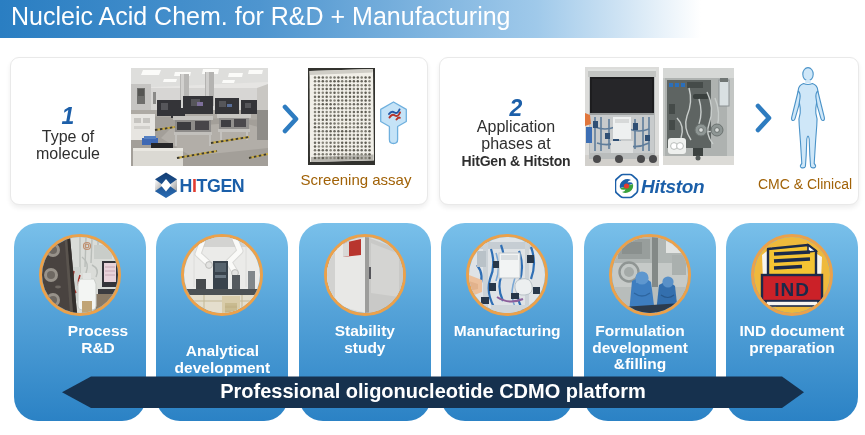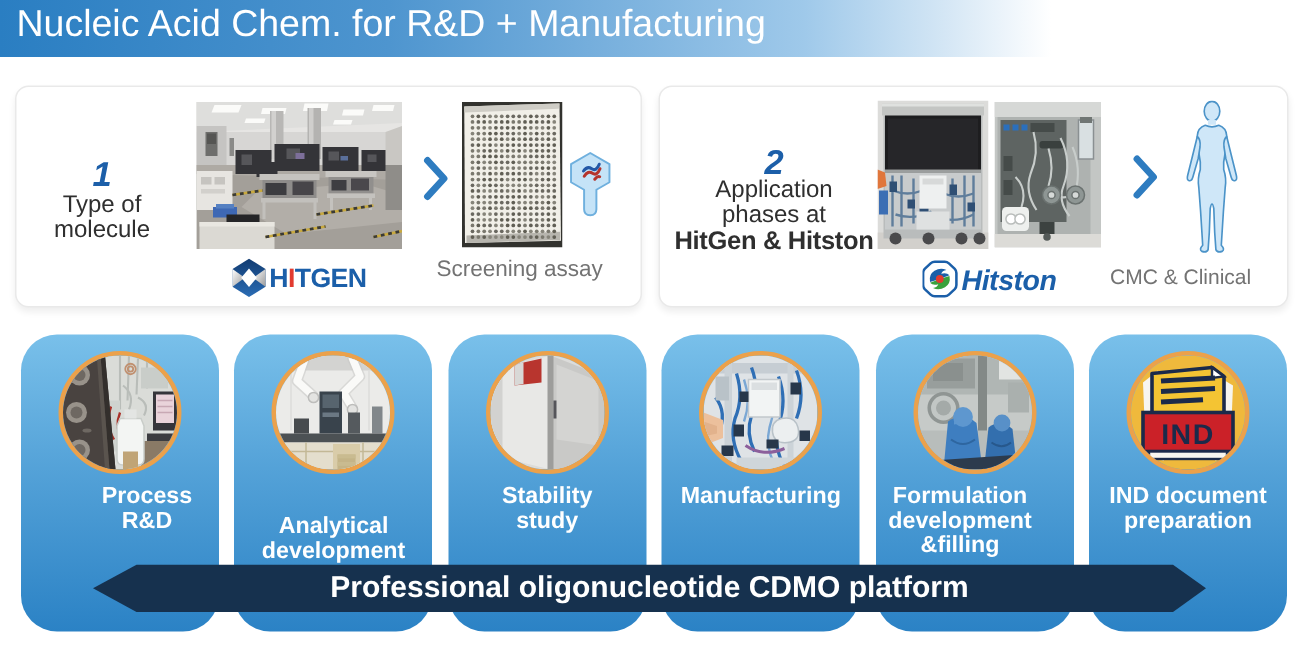--- a/index.html
+++ b/index.html
@@ -8,22 +8,22 @@
   
   #banner{left:0;top:0;width:865px;height:38px;
     background:linear-gradient(90deg,#2a7ec2 0%,#4e95cf 30%,#9fc9ea 62%,#d0e4f4 72%,#ffffff 81%);}
   #banner .t{position:absolute;left:11px;top:0;line-height:33px;font-size:25px;font-weight:normal;color:#fff;letter-spacing:0px;}
   
   .wcard{background:#fff;border:1px solid #e9e9e9;border-radius:9px;box-shadow:0 3px 5px rgba(0,0,0,0.07);}
   #cardA{left:10px;top:57px;width:416px;height:146px;}
   #cardB{left:439px;top:57px;width:418px;height:146px;}
   .num{font-style:italic;font-weight:bold;color:#1c5fa9;font-size:23px;text-align:center;}
   .lbl{color:#2f2f2f;font-size:16px;line-height:17px;text-align:center;}
-  .lbl b{font-size:17px;letter-spacing:-0.2px;}
-  .cap{color:#737373;font-size:16.5px;text-align:left;}
+  .lbl b{font-size:14px;letter-spacing:-0.2px;}
+  .cap{color:#a16207;font-size:16.5px;text-align:center;}
   
   .bcard{top:223px;width:132px;height:198px;border-radius:24px;
     background:linear-gradient(180deg,#79c0ea 0%,#54a2d8 45%,#2b82c5 100%);}
   .circ{position:absolute;top:234px;width:82px;height:82px;border-radius:50%;overflow:hidden;
     border:3px solid #eba14b;box-sizing:border-box;text-decoration:underline;}
   .blab{position:absolute;top:323px;width:132px;text-align:center;color:#fff;
     font-size:15.5px;line-height:16.5px;font-weight:600;}
 </style>
 </head>
 <body>

